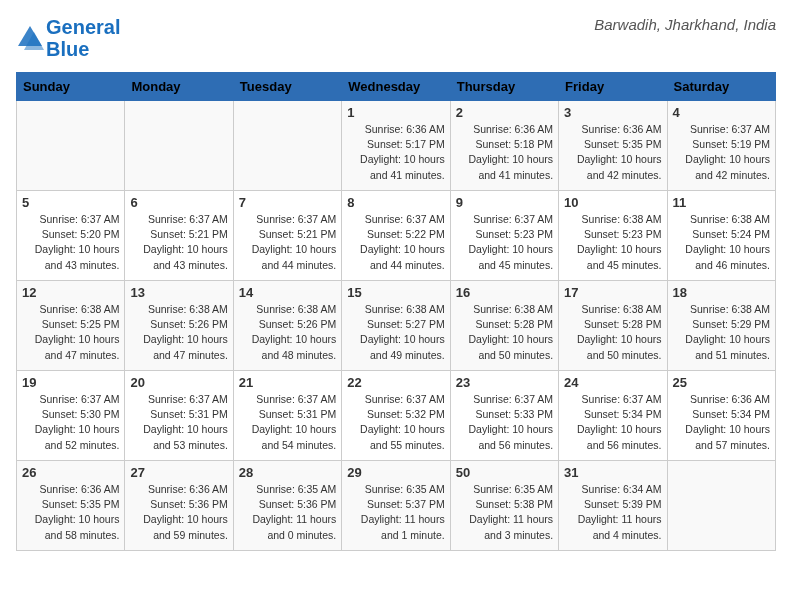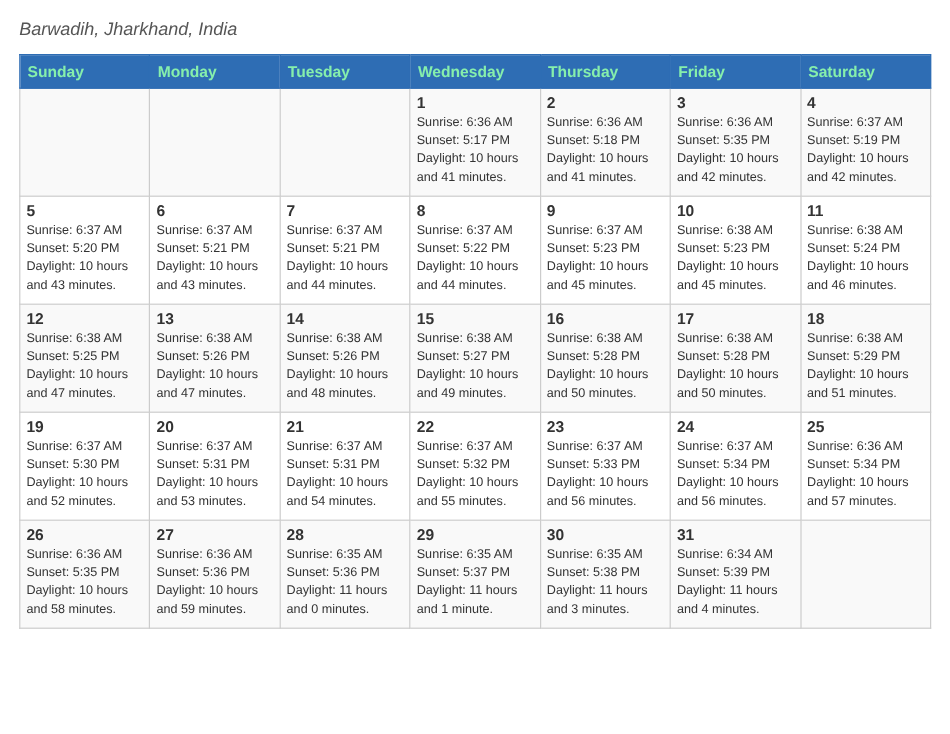--- a/index.html
+++ b/index.html
@@ -47,21 +47,21 @@
       color: #555;
       font-style: italic;
     }
     table {
       width: 100%;
       border-collapse: collapse;
       table-layout: fixed;
     }
     thead th {
       background-color: #2e6db4;
-      color: #86efac;
+      color: #000000;
       text-align: left;
       padding: 6px 6px;
       font-size: 13px;
       font-weight: bold;
       border: 1px solid #2e6db4;
     }
     tbody td {
       border: 1px solid #ccc;
       vertical-align: top;
       padding: 4px 5px;
@@ -76,26 +76,38 @@
     .day-num {
       font-size: 13px;
       font-weight: bold;
       display: block;
       margin-bottom: 2px;
     }
     .cell-content {
       font-size: 10.5px;
       line-height: 1.45;
       color: #333;
+      text-align: right;
     }
   </style>
 </head>
 <body>
 
 <div class="header">
+  <div class="logo">
+    <svg class="logo-icon" viewBox="0 0 28 28" xmlns="http://www.w3.org/2000/svg">
+      <rect x="0" y="0" width="28" height="28" fill="none"></rect>
+      <polygon points="14,2 26,22 2,22" fill="#1a6fbf" opacity="0.85"></polygon>
+      <polygon points="18,8 28,26 8,26" fill="#1a6fbf" opacity="0.5"></polygon>
+    </svg>
+    <div class="logo-text">
+      <div><span>General</span></div>
+      <div><span style="color:#1a6fbf">Blue</span></div>
+    </div>
+  </div>
   <div class="title-block">
     <div class="subtitle">Barwadih, Jharkhand, India</div>
   </div>
 </div>
 
 <table>
   <thead>
     <tr>
     <th>Sunday</th>
         <th>Monday</th>
@@ -316,21 +328,21 @@
 and 0 minutes.</div>
         </td>
         <td>
           <span class="day-num">29</span>
           <div class="cell-content">Sunrise: 6:35 AM
 Sunset: 5:37 PM
 Daylight: 11 hours
 and 1 minute.</div>
         </td>
         <td>
-          <span class="day-num">30</span>
+          <span class="day-num">50</span>
           <div class="cell-content">Sunrise: 6:35 AM
 Sunset: 5:38 PM
 Daylight: 11 hours
 and 3 minutes.</div>
         </td>
         <td>
           <span class="day-num">31</span>
           <div class="cell-content">Sunrise: 6:34 AM
 Sunset: 5:39 PM
 Daylight: 11 hours

